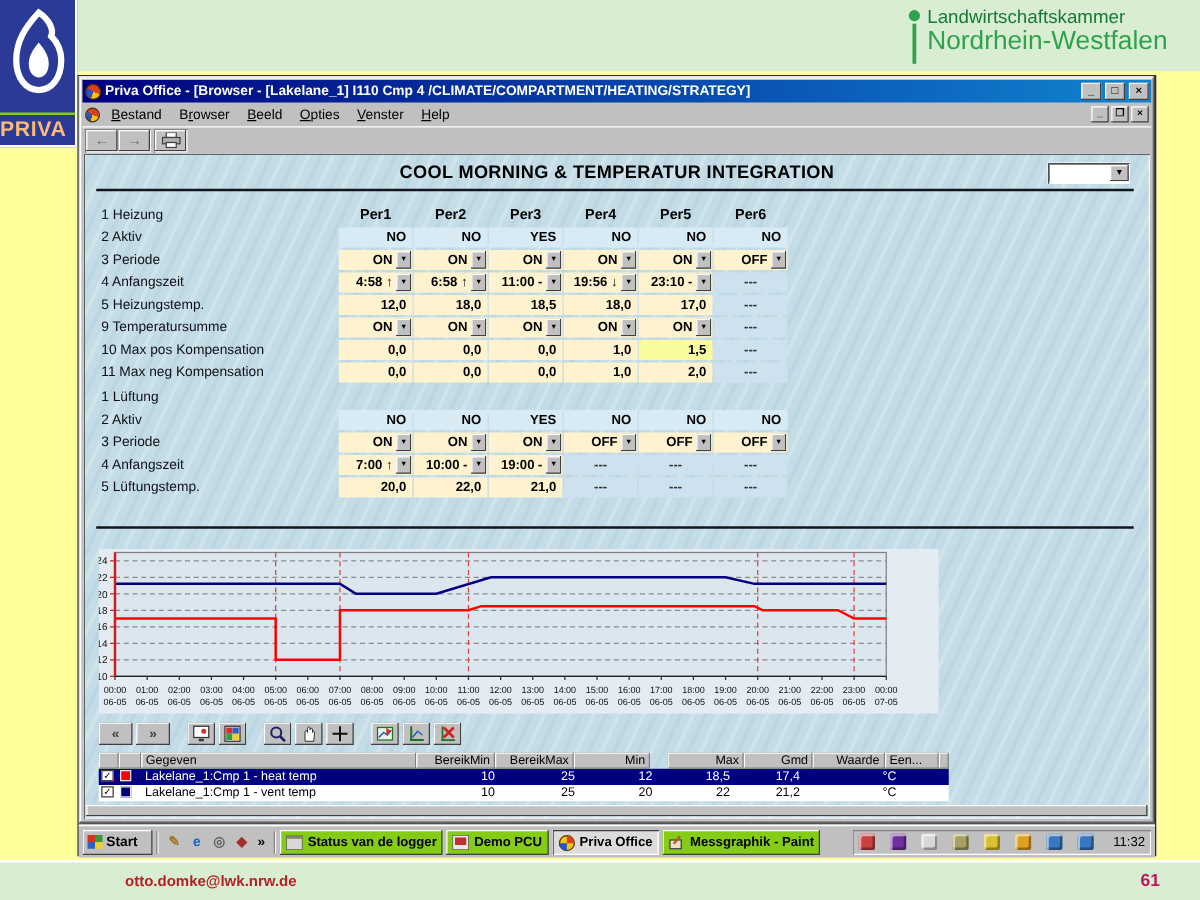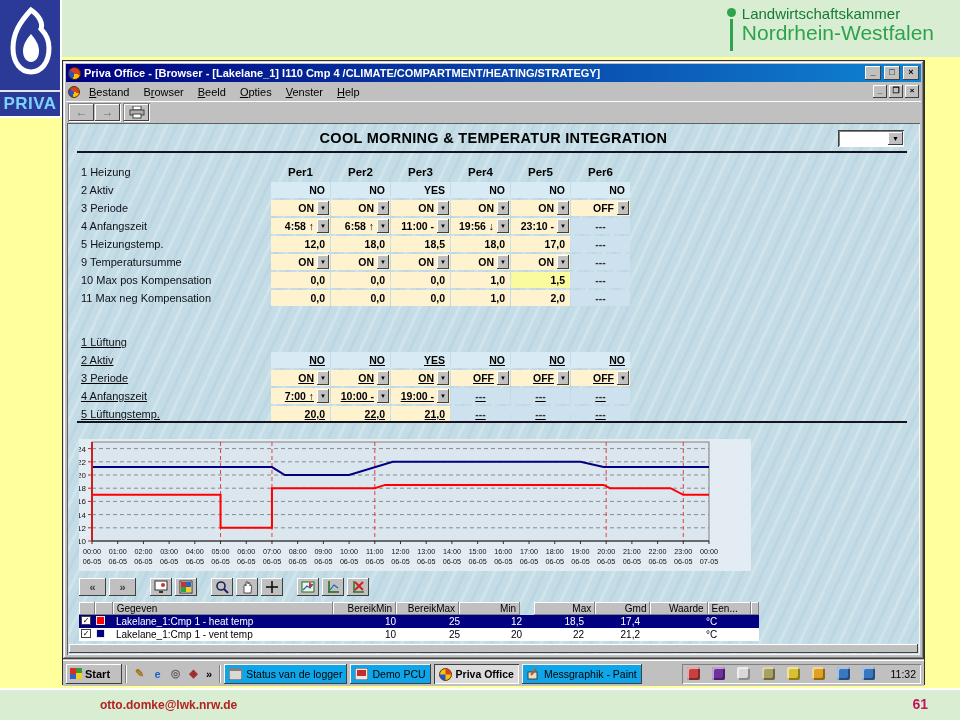--- a/index.html
+++ b/index.html
@@ -11,22 +11,22 @@
   .band-bottom{position:absolute;left:0;top:688px;width:960px;height:32px;background:#D9EDD2;border-top:2px solid #fff;}
   .footer-email{position:absolute;left:100px;top:8px;font-size:12px;font-weight:bold;color:#B22222;}
   .page-number{position:absolute;right:32px;top:6px;font-size:14px;font-weight:bold;color:#be185d;}
   .lwk{position:absolute;right:26px;top:5px;display:flex;gap:6px;}
   .lwk-mark{display:flex;flex-direction:column;align-items:center;padding-top:3px;}
   .lwk-dot{width:9px;height:9px;border-radius:50%;background:#2EA24D;margin-bottom:2px;}
   .lwk-bar{width:3px;height:32px;background:#2EA24D;}
   .lwk-l1{font-size:15px;color:#157A38;line-height:17px;}
   .lwk-l2{font-size:21px;color:#2EA24D;line-height:22px;}
   .priva-logo{position:absolute;left:0;top:0;width:62px;height:118px;background:#2B3A96;border-right:2px solid #fff;border-bottom:2px solid #fff;}
-  .priva-text{position:absolute;left:0;bottom:2px;width:100%;text-align:center;color:#7dd3fc;font-weight:bold;
-              font-size:17px;letter-spacing:.5px;border-top:2px solid #e5e5e5;padding-top:2px;}
+  .priva-text{position:absolute;left:0;bottom:2px;width:100%;text-align:left;color:#fdba74;font-weight:bold;
+              font-size:17px;letter-spacing:.5px;border-top:2px solid #84cc16;padding-top:2px;}
   
   .screenshot{position:absolute;left:62px;top:60px;width:863px;height:625px;border:1px solid #30302F;background:#C0C0C0;}
   .window{position:absolute;left:0;top:0;width:861px;height:598px;background:#C0C0C0;
           box-shadow:inset -1px -1px #404040,inset 1px 1px #dfdfdf,inset -2px -2px #808080,inset 2px 2px #fff;}
   .titlebar{position:absolute;left:3px;top:3px;right:3px;height:18px;display:flex;align-items:center;
             background:linear-gradient(90deg,#000080,#1084d0);padding:0 2px;gap:3px;}
   .title-text{flex:1;color:#fff;font-weight:bold;font-size:11px;white-space:nowrap;overflow:hidden;}
   .win-btn{width:16px;height:14px;background:#C0C0C0;font-size:9px;line-height:12px;text-align:center;font-weight:bold;
            box-shadow:inset -1px -1px #404040,inset 1px 1px #fff;color:#000;}
   .swirl{width:13px;height:13px;border-radius:50%;background:conic-gradient(#d8401e 0 30%,#f8c400 30% 55%,#2850c8 55% 85%,#d8401e 85%);border:1px solid #5a3000;}
@@ -47,21 +47,21 @@
   .page-title{position:absolute;left:0;top:7px;width:100%;text-align:center;font-size:14.5px;font-weight:bold;letter-spacing:.3px;}
   .combo{position:absolute;right:16px;top:7px;width:66px;height:17px;background:#fff;
          box-shadow:inset 1px 1px #404040,inset -1px -1px #fff,inset 2px 2px #808080;display:flex;}
   .combo-val{flex:1;font-size:10px;padding:2px;}
   .combo-btn{width:15px;height:13px;margin:1px;margin-left:auto;background:#C0C0C0;align-self:center;
              box-shadow:inset -1px -1px #404040,inset 1px 1px #fff;font-size:7px;text-align:center;line-height:13px;}
   .hr{position:absolute;left:10px;width:830px;height:2px;background:#14141e;}
   .hr1{top:28px;} .hr2{top:298px;}
   .ptable{position:absolute;left:14px;top:40px;}
   .prow{display:flex;height:18px;align-items:center;}
-  .sec2{margin-top:26px;text-decoration:underline;}
+  .sec2{margin-top:2px;}
   .plabel{width:190px;font-size:11px;color:#101018;}
   .pcol{width:59px;margin-right:1px;text-align:center;font-size:11.5px;font-weight:bold;}
   .pcell{position:relative;width:59px;height:16px;margin-right:1px;font-size:10.5px;font-weight:bold;
          display:flex;align-items:center;justify-content:flex-end;padding-right:5px;}
   .c-blue{background:#D8EAF4;}
   .c-cream{background:#FFF3CF;}
   .c-hl{background:#FAFA9E;}
   .c-dis{background:#CDE2EE;font-weight:bold;color:#303030;justify-content:center;padding-right:0;}
   .pcell.has-drop{padding-right:16px;}
   .drop-btn{position:absolute;right:1px;top:1px;width:12px;height:14px;background:#C0C0C0;
@@ -89,22 +89,22 @@
   
   .taskbar{position:absolute;left:0;top:599px;width:861px;height:26px;background:#C0C0C0;border-top:1px solid #fff;
            display:flex;align-items:center;padding:0 3px;gap:3px;}
   .start-btn{width:56px;height:20px;background:#C0C0C0;box-shadow:inset -1px -1px #404040,inset 1px 1px #fff;
              display:flex;align-items:center;gap:3px;padding:0 4px;font-size:11px;font-weight:bold;}
   .flag{width:12px;height:11px;background:conic-gradient(#3a9a3a 0 25%,#f0d020 25% 50%,#3060c8 50% 75%,#d83020 75%);}
   .tb-sep{width:2px;height:18px;background:#808080;border-right:1px solid #fff;}
   .ql{display:flex;align-items:center;gap:3px;padding:0 2px;}
   .ql-icon{width:15px;height:15px;display:flex;align-items:center;justify-content:center;font-size:11px;}
   .chev{font-size:11px;font-weight:bold;padding:0 2px;}
-  .task-btn{height:20px;background:#0ea5e9;box-shadow:inset -1px -1px #404040,inset 1px 1px #fff;
-            display:flex;align-items:center;gap:4px;padding:0 5px;font-size:10.5px;white-space:nowrap;overflow:hidden;}
+  .task-btn{height:20px;background:#84cc16;box-shadow:inset -1px -1px #404040,inset 1px 1px #fff;
+            display:flex;align-items:center;gap:4px;padding:0 5px;font-size:10.5px;white-space:nowrap;overflow:hidden;font-weight:bold;}
   .task-btn.active{background:#dcdcdc;box-shadow:inset 1px 1px #404040,inset -1px -1px #fff;font-weight:bold;}
   .task-icon{width:13px;height:12px;flex:none;}
   .tk-spacer{flex:1;}
   .tray{height:20px;box-shadow:inset 1px 1px #808080,inset -1px -1px #fff;display:flex;align-items:center;gap:12px;padding:0 5px;}
   .tray-icon{width:13px;height:13px;border-radius:2px;}
   .clock{font-size:10.5px;padding-left:4px;}
 </style>
 </head>
 <body>
 

